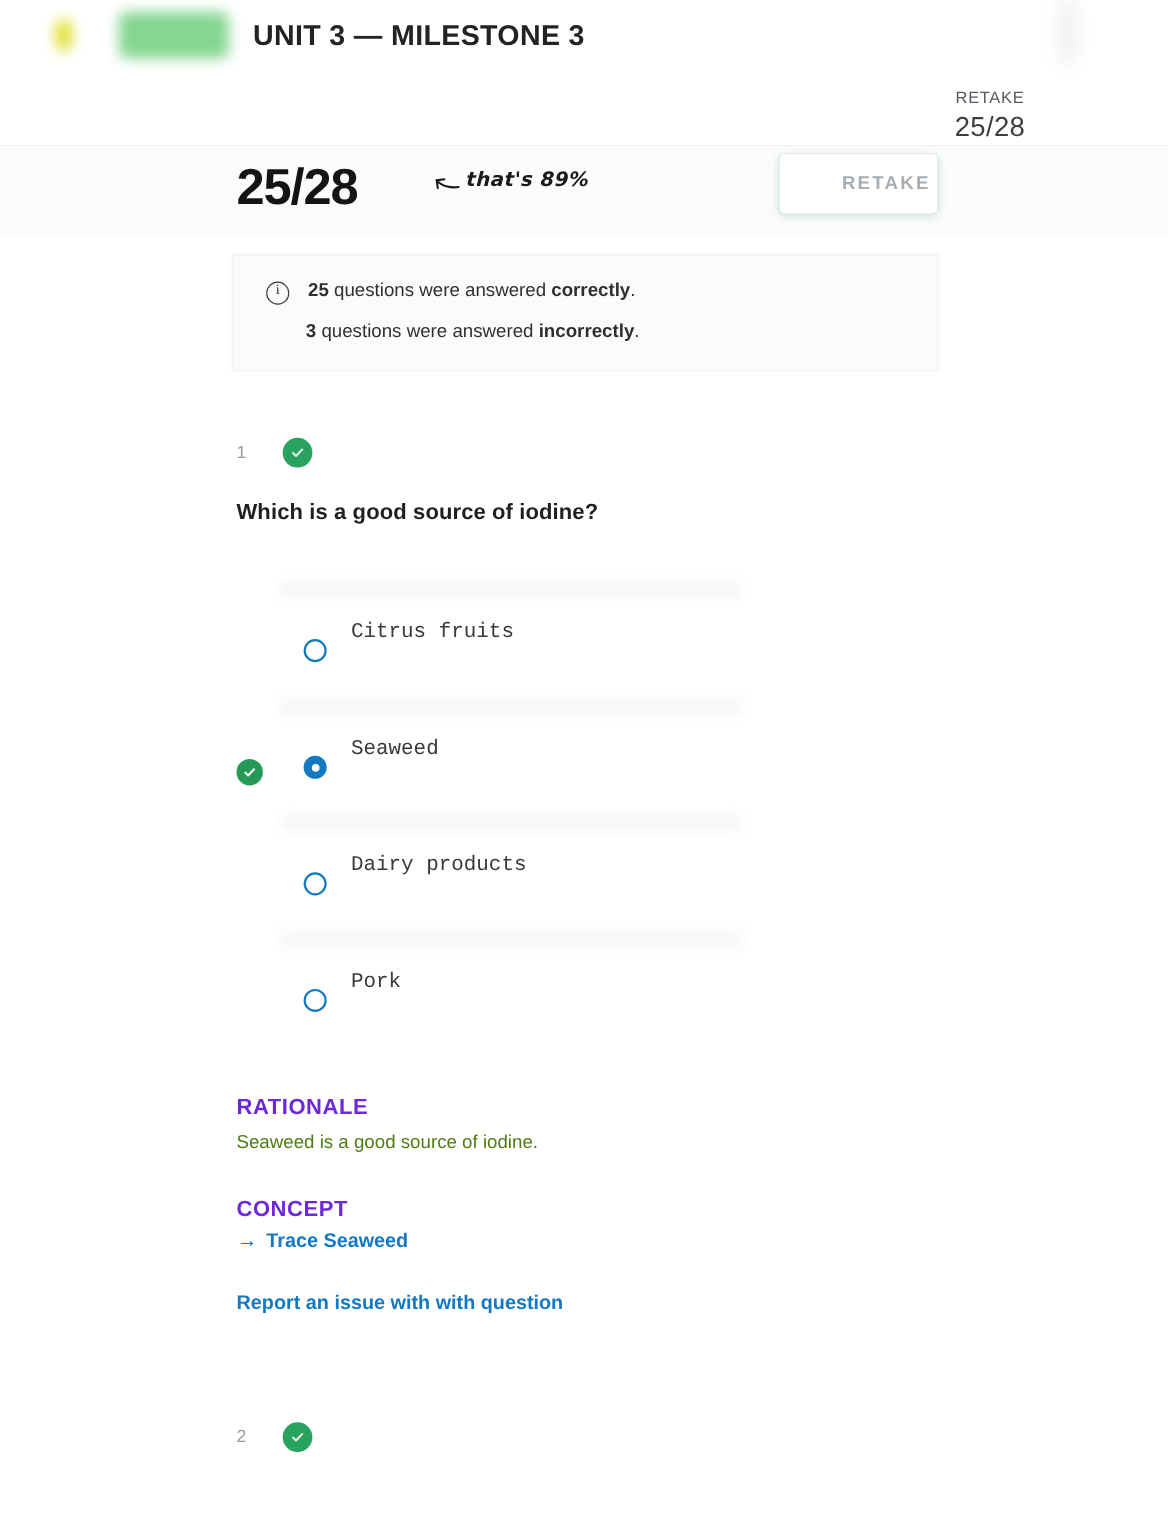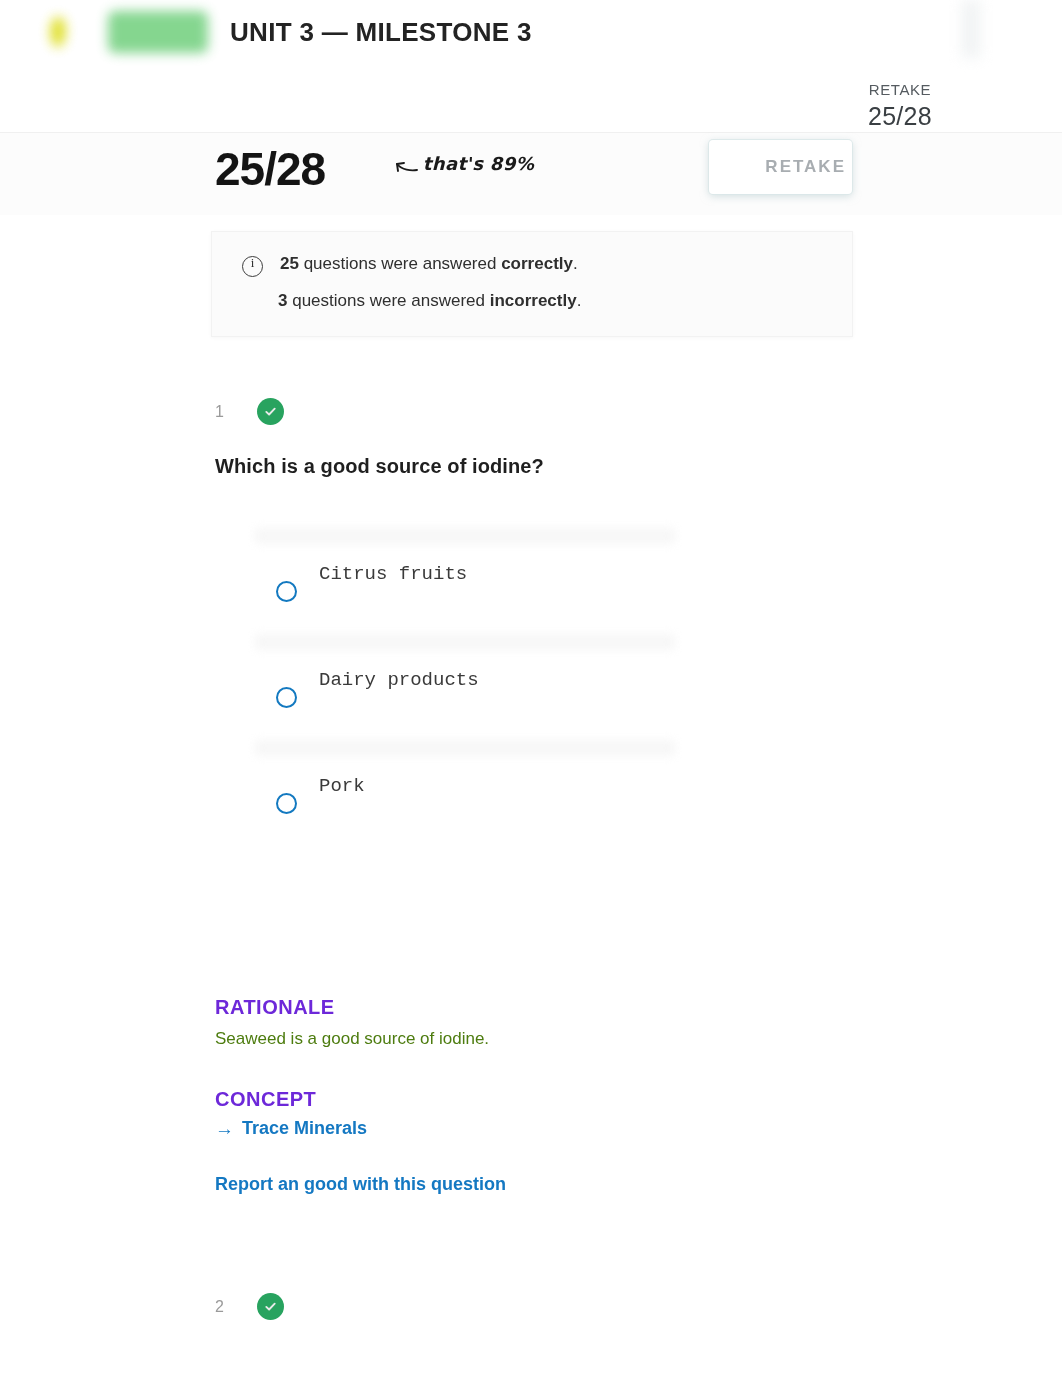--- a/index.html
+++ b/index.html
@@ -379,20 +379,30 @@
 <div class="qtext">Which is a good source of iodine?</div>
 
 <div class="options">
 
   <div class="option">
     <div class="opt-band"></div>
     <div class="radio"></div>
     <div class="opt-label">Citrus fruits</div>
   </div>
 
+  <div class="option">
+    <div class="opt-band"></div>
+    <div class="opt-correct-badge">
+      <svg width="14" height="14" viewBox="0 0 14 14">
+        <path d="M3.1 7.4 L5.7 9.9 L10.9 4.4" stroke="#ffffff" stroke-width="1.9" fill="none" stroke-linecap="round" stroke-linejoin="round"></path>
+      </svg>
+    </div>
+    <div class="radio selected"></div>
+    <div class="opt-label">Seaweed</div>
+  </div>
 
   <div class="option">
     <div class="opt-band"></div>
     <div class="radio"></div>
     <div class="opt-label">Dairy products</div>
   </div>
 
   <div class="option">
     <div class="opt-band"></div>
     <div class="radio"></div>
@@ -401,24 +411,24 @@
 
 </div>
 
 <div class="sec-head" id="rationale-head">RATIONALE</div>
 <div class="sec-body" id="rationale-body">Seaweed is a good source of iodine.</div>
 
 <div class="sec-head" id="concept-head">CONCEPT</div>
 
 <a class="concept-link">
   <span class="arrow">→</span>
-  <span>Trace Minerals</span>
+  <span>Trace Seaweed</span>
 </a>
 
-<a class="report-link">Report an good with this question</a>
+<a class="report-link">Report an issue with with question</a>
 
 <div class="qhead next">
   <span class="qnum">2</span>
   <span class="check-circle">
     <svg width="15" height="15" viewBox="0 0 15 15">
       <path d="M3.3 7.9 L6.1 10.5 L11.7 4.7" stroke="#e8eae9" stroke-width="1.9" fill="none" stroke-linecap="round" stroke-linejoin="round"></path>
     </svg>
   </span>
 </div>
 

